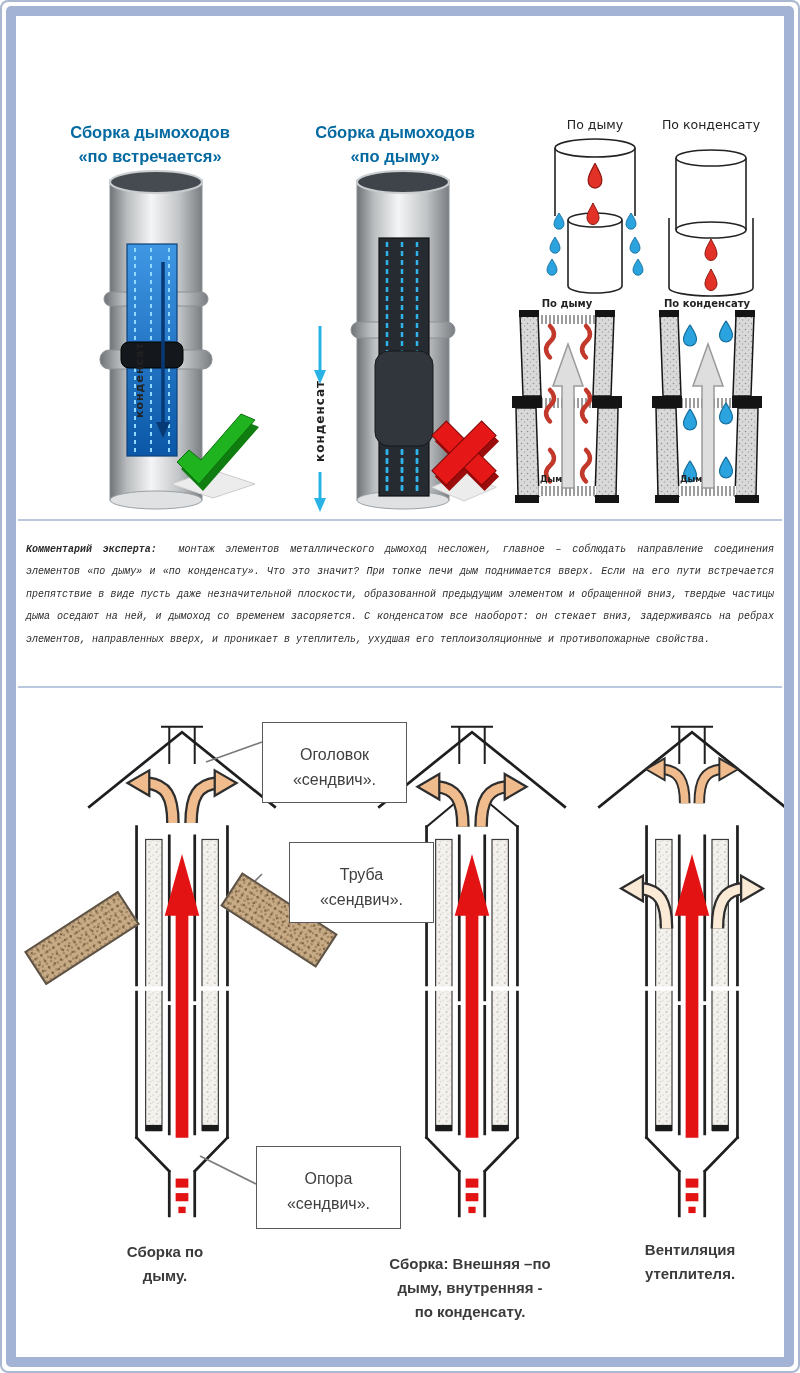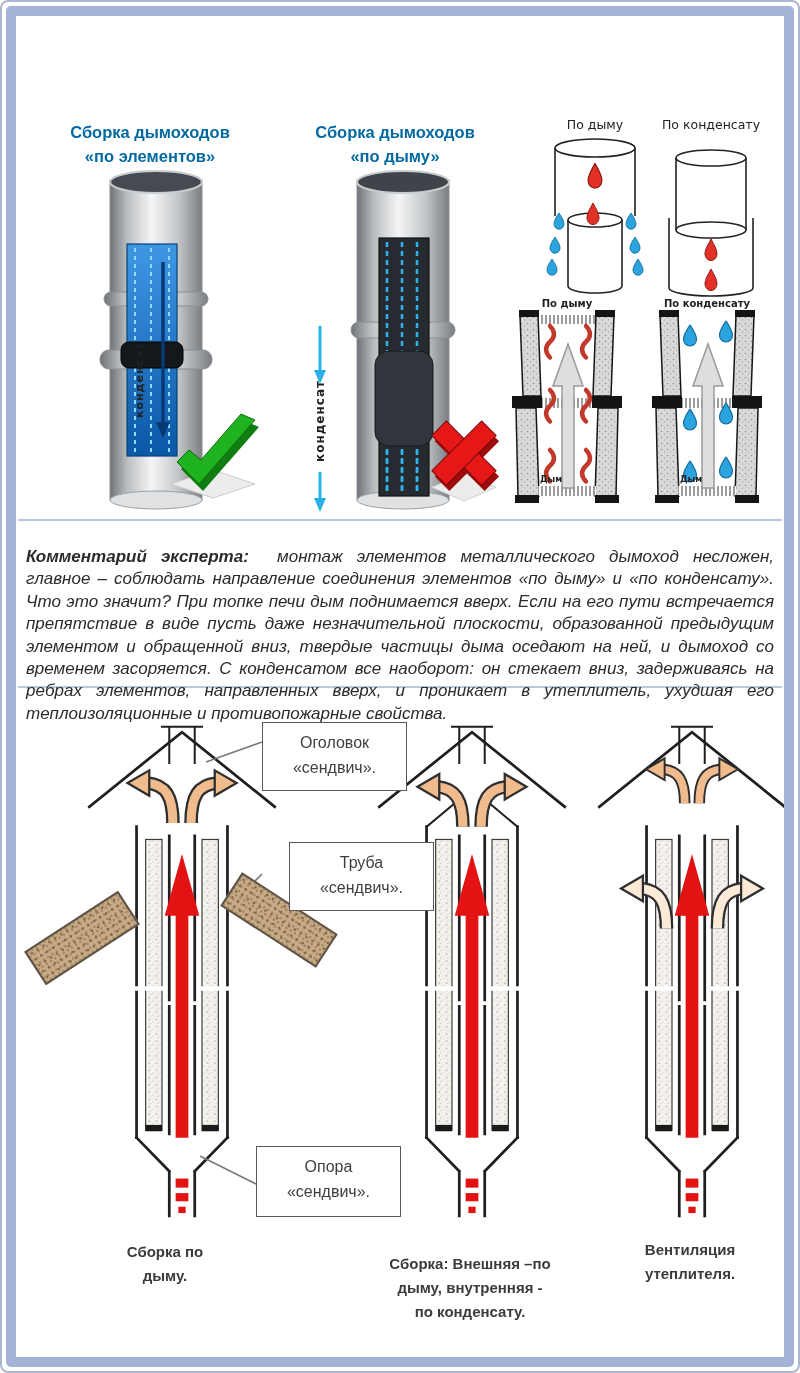--- a/index.html
+++ b/index.html
@@ -9,26 +9,26 @@
   .frame-band{position:absolute;inset:6px;border:10px solid #a2b3d6;border-radius:5px;pointer-events:none;z-index:50;}
   .content{position:absolute;inset:0;z-index:1;}
   .title{position:absolute;top:38px;left:40px;right:40px;text-align:center;
          color:#2e4d8e;font-weight:bold;font-size:20.5px;line-height:29px;letter-spacing:.2px;}
   .oheading{position:absolute;text-align:center;color:#0369a1;font-weight:bold;
             font-size:16.5px;line-height:24px;}
   .oh-left{top:120px;left:28px;width:244px;}
   .oh-right{top:120px;left:278px;width:234px;}
   .divider{position:absolute;left:18px;right:18px;height:2px;background:#b9c8dc;}
   .commentary{position:absolute;top:529px;left:26px;right:26px;
-              font-family:Liberation Sans, sans-serif;font-style:italic;
-              font-size:17px;line-height:22.4px;color:#2b2b2b;text-align:justify;}
+              font-family:Liberation Mono, monospace;font-style:italic;
+              font-size:10px;line-height:22.4px;color:#2b2b2b;text-align:justify;}
   .commentary .lead{font-weight:bold;}
   .callout{position:absolute;background:#fff;border:1.6px solid #5a5a5a;
            text-align:center;color:#3f3f3f;font-size:16px;line-height:25px;
-           padding-top:7px;z-index:5;}
+           padding-top:19px;z-index:5;}
   .caption{position:absolute;text-align:center;color:#3b3b3b;font-weight:bold;
            font-size:15px;line-height:24px;}
   .beam{position:absolute;height:36px;border:2px solid #5c5247;
         background-color:#c7ab86;
         background-image:radial-gradient(#7d6344 1.1px, transparent 1.4px),
                          radial-gradient(#a1835c 1px, transparent 1.3px);
         background-size:7px 7px,5px 5px;background-position:0 0,3px 3px;z-index:2;}
   svg{display:block;}
   .ln3{stroke:#1f1f1f;stroke-width:3;fill:none;stroke-linecap:square;}
   .ln2{stroke:#1f1f1f;stroke-width:2.2;fill:none;stroke-linecap:square;}
@@ -104,21 +104,21 @@
   </svg>
 
   <div class="frame-outer"></div>
   <div class="frame-band"></div>
 
   <div class="content">
 
 
     <div class="oheading oh-left">
       <div>Сборка дымоходов</div>
-      <div>«по элементов»</div>
+      <div>«по встречается»</div>
     </div>
     <div class="oheading oh-right">
       <div>Сборка дымоходов</div>
       <div>«по дыму»</div>
     </div>
 
     <svg style="position:absolute;left:55px;top:166px;" width="200" height="350" viewBox="0 0 200 350">
       <rect x="55" y="14" width="92" height="320" fill="url(#metal)" stroke="#8b9094" stroke-width="1"></rect>
       <ellipse cx="101" cy="334" rx="46" ry="9" fill="#dfe1e3" stroke="#9aa0a4" stroke-width="1"></ellipse>
       <ellipse cx="101" cy="16" rx="46" ry="11" fill="#454b50" stroke="#c9cdd0" stroke-width="2"></ellipse>

